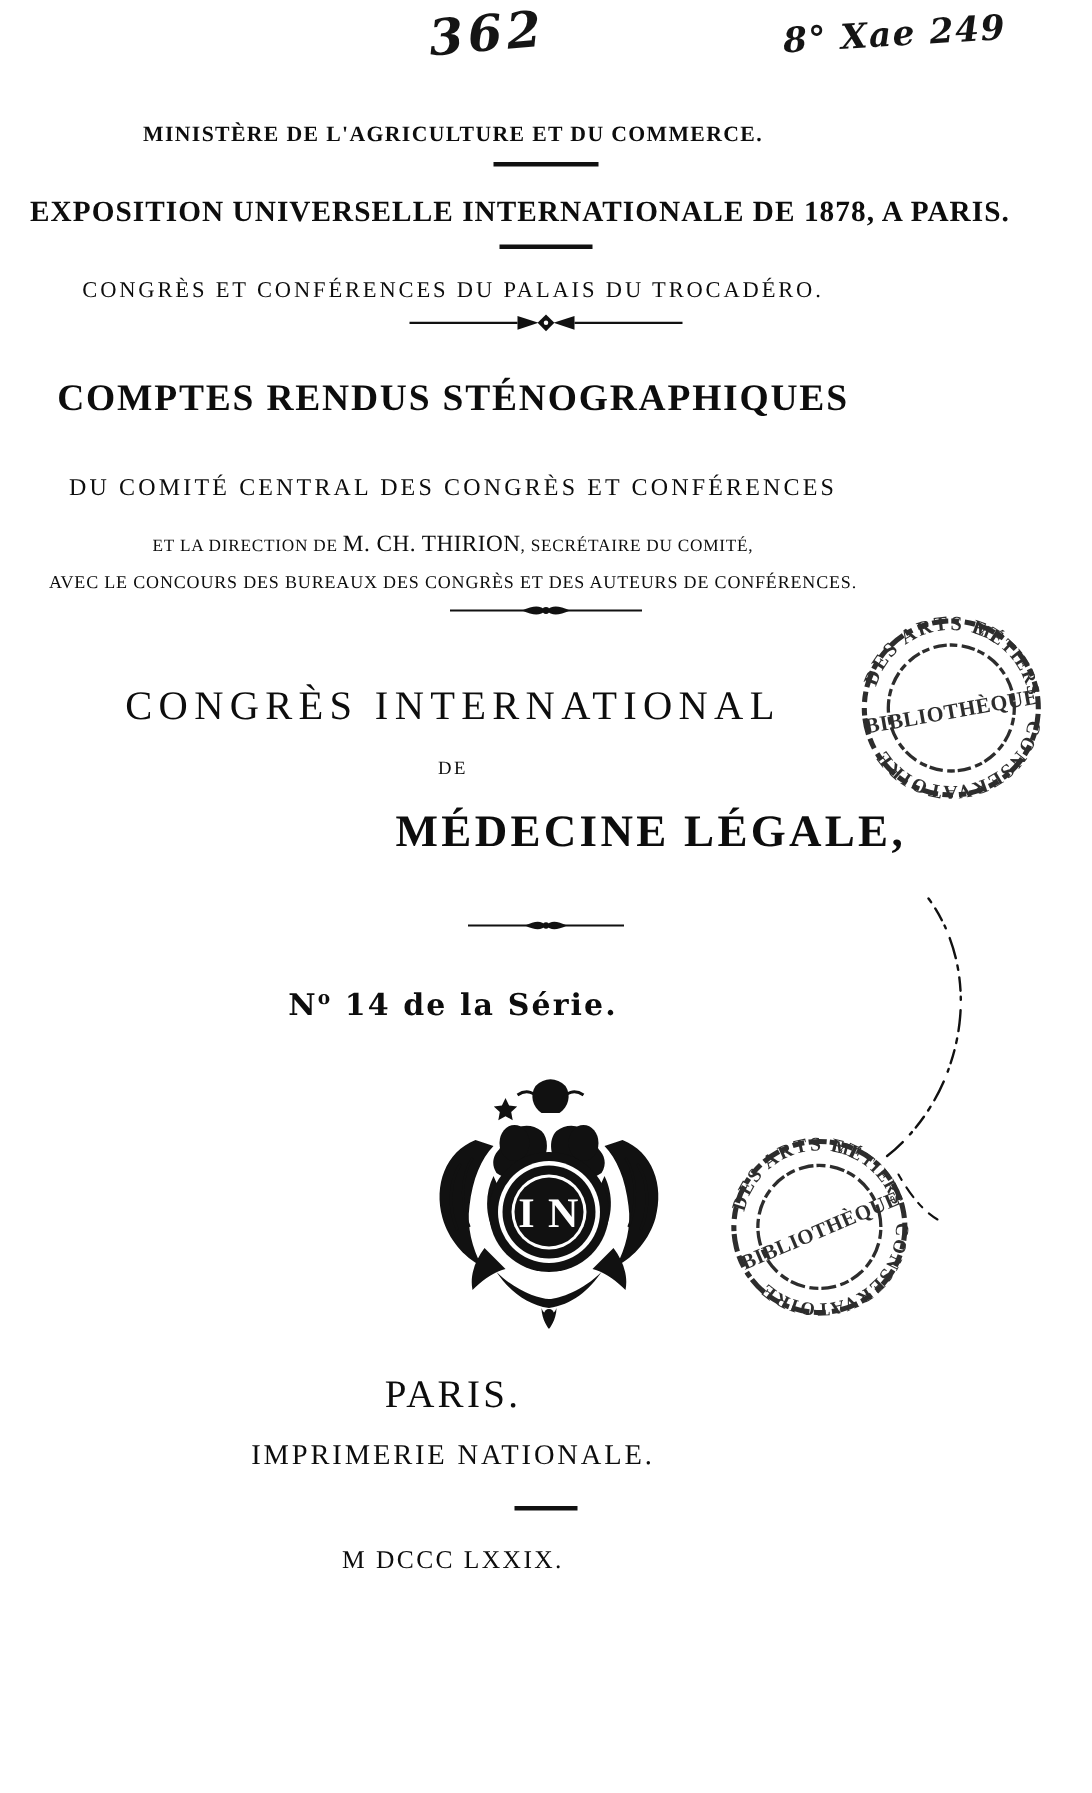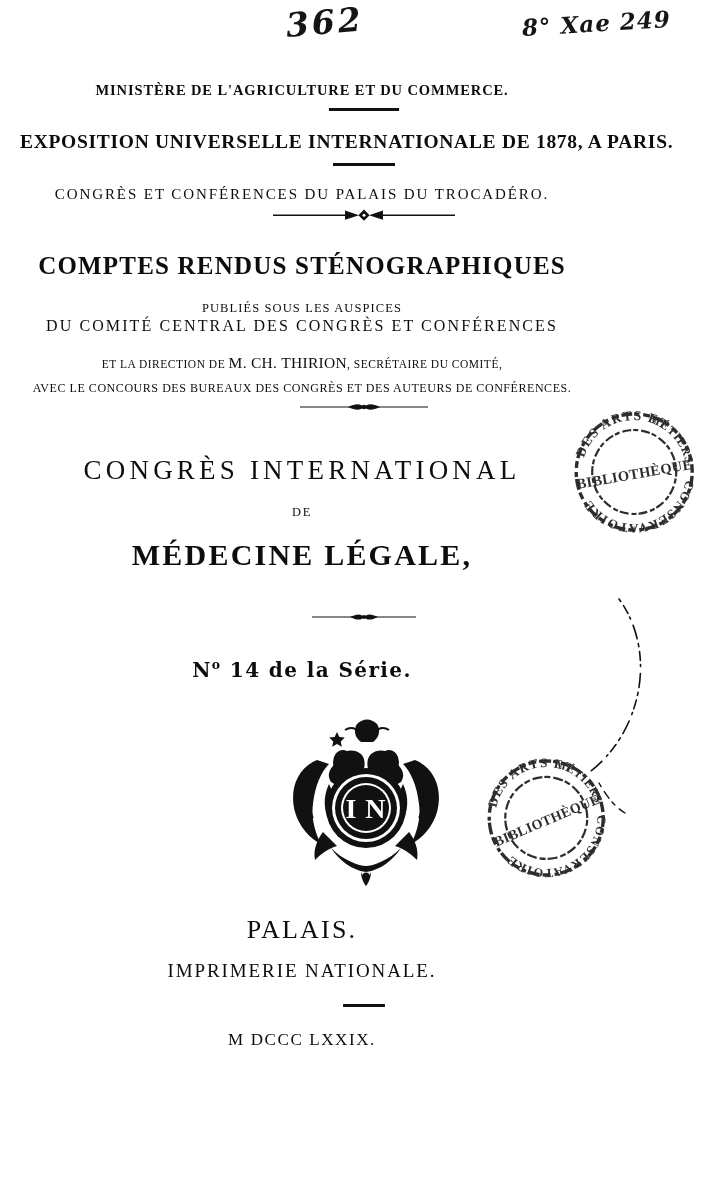--- a/index.html
+++ b/index.html
@@ -124,20 +124,21 @@
   .de-word {
     top: 505px;
     font-size: 12.5px;
     letter-spacing: 1.6px;
   }
   .medecine {
     top: 538px;
     font-size: 30px;
     font-weight: 700;
     letter-spacing: 2.2px;
+    text-align: right;
   }
   .tenu {
     top: 587px;
     font-size: 16.5px;
     letter-spacing: 2.3px;
   }
 
   
   .serie {
     top: 657px;
@@ -254,21 +255,20 @@
   <svg class="orn" id="orn-1" viewBox="0 0 186 14">
     <path d="M2 7.2 L74 7.2" stroke="#111" stroke-width="1.5" fill="none"></path>
     <path d="M112 7.2 L184 7.2" stroke="#111" stroke-width="1.5" fill="none"></path>
     <path d="M74 2.6 L88 7.2 L74 11.8 Z" fill="#111"></path>
     <path d="M112 2.6 L98 7.2 L112 11.8 Z" fill="#111"></path>
     <path d="M93 1.6 L98.6 7.2 L93 12.8 L87.4 7.2 Z" fill="#111"></path>
     <circle cx="93" cy="7.2" r="1.5" fill="#fff"></circle>
   </svg>
 
   <div class="line comptes">COMPTES  RENDUS  STÉNOGRAPHIQUES</div>
-  <div class="line publies">PUBLIÉS SOUS LES AUSPICES</div>
   <div class="line comite">DU COMITÉ CENTRAL DES CONGRÈS ET CONFÉRENCES</div>
 
   <div class="line direction">
     <span>ET LA DIRECTION DE </span><span class="big">M. CH. THIRION</span><span>, SECRÉTAIRE DU COMITÉ,</span>
   </div>
 
   <div class="line concours">AVEC LE CONCOURS DES BUREAUX DES CONGRÈS ET DES AUTEURS DE CONFÉRENCES.</div>
 
   <svg class="orn" id="orn-2" viewBox="0 0 132 14">
     <path d="M2 7 L58 7" stroke="#111" stroke-width="1.2" fill="none"></path>
@@ -384,20 +384,20 @@
     <g transform="rotate(-9 67 68)">
       <text x="67" y="73" text-anchor="middle" font-family="Liberation Serif, serif" font-size="14" font-weight="700" fill="#111" letter-spacing="0.3">BIBLIOTHÈQUE</text>
     </g>
   </svg>
 
   <svg id="flourish" viewBox="0 0 120 230">
     <path d="M34 14 C56 44, 62 86, 48 126 C40 150, 24 172, 6 186" stroke="#111" stroke-width="1.6" fill="none" stroke-linecap="round" stroke-dasharray="3 5 9 4 2 7 14 5"></path>
     <path d="M14 198 C22 212, 30 222, 40 228" stroke="#111" stroke-width="1.4" fill="none" stroke-linecap="round" stroke-dasharray="4 6 8 5"></path>
   </svg>
 
-  <div class="line paris">PALAIS.</div>
+  <div class="line paris">PARIS.</div>
   <div class="line imprimerie">IMPRIMERIE  NATIONALE.</div>
 
   <div class="rule-plain" id="rule-3"></div>
 
   <div class="line mdccc">M DCCC LXXIX.</div>
 
 </div>
 
 </body></html>

